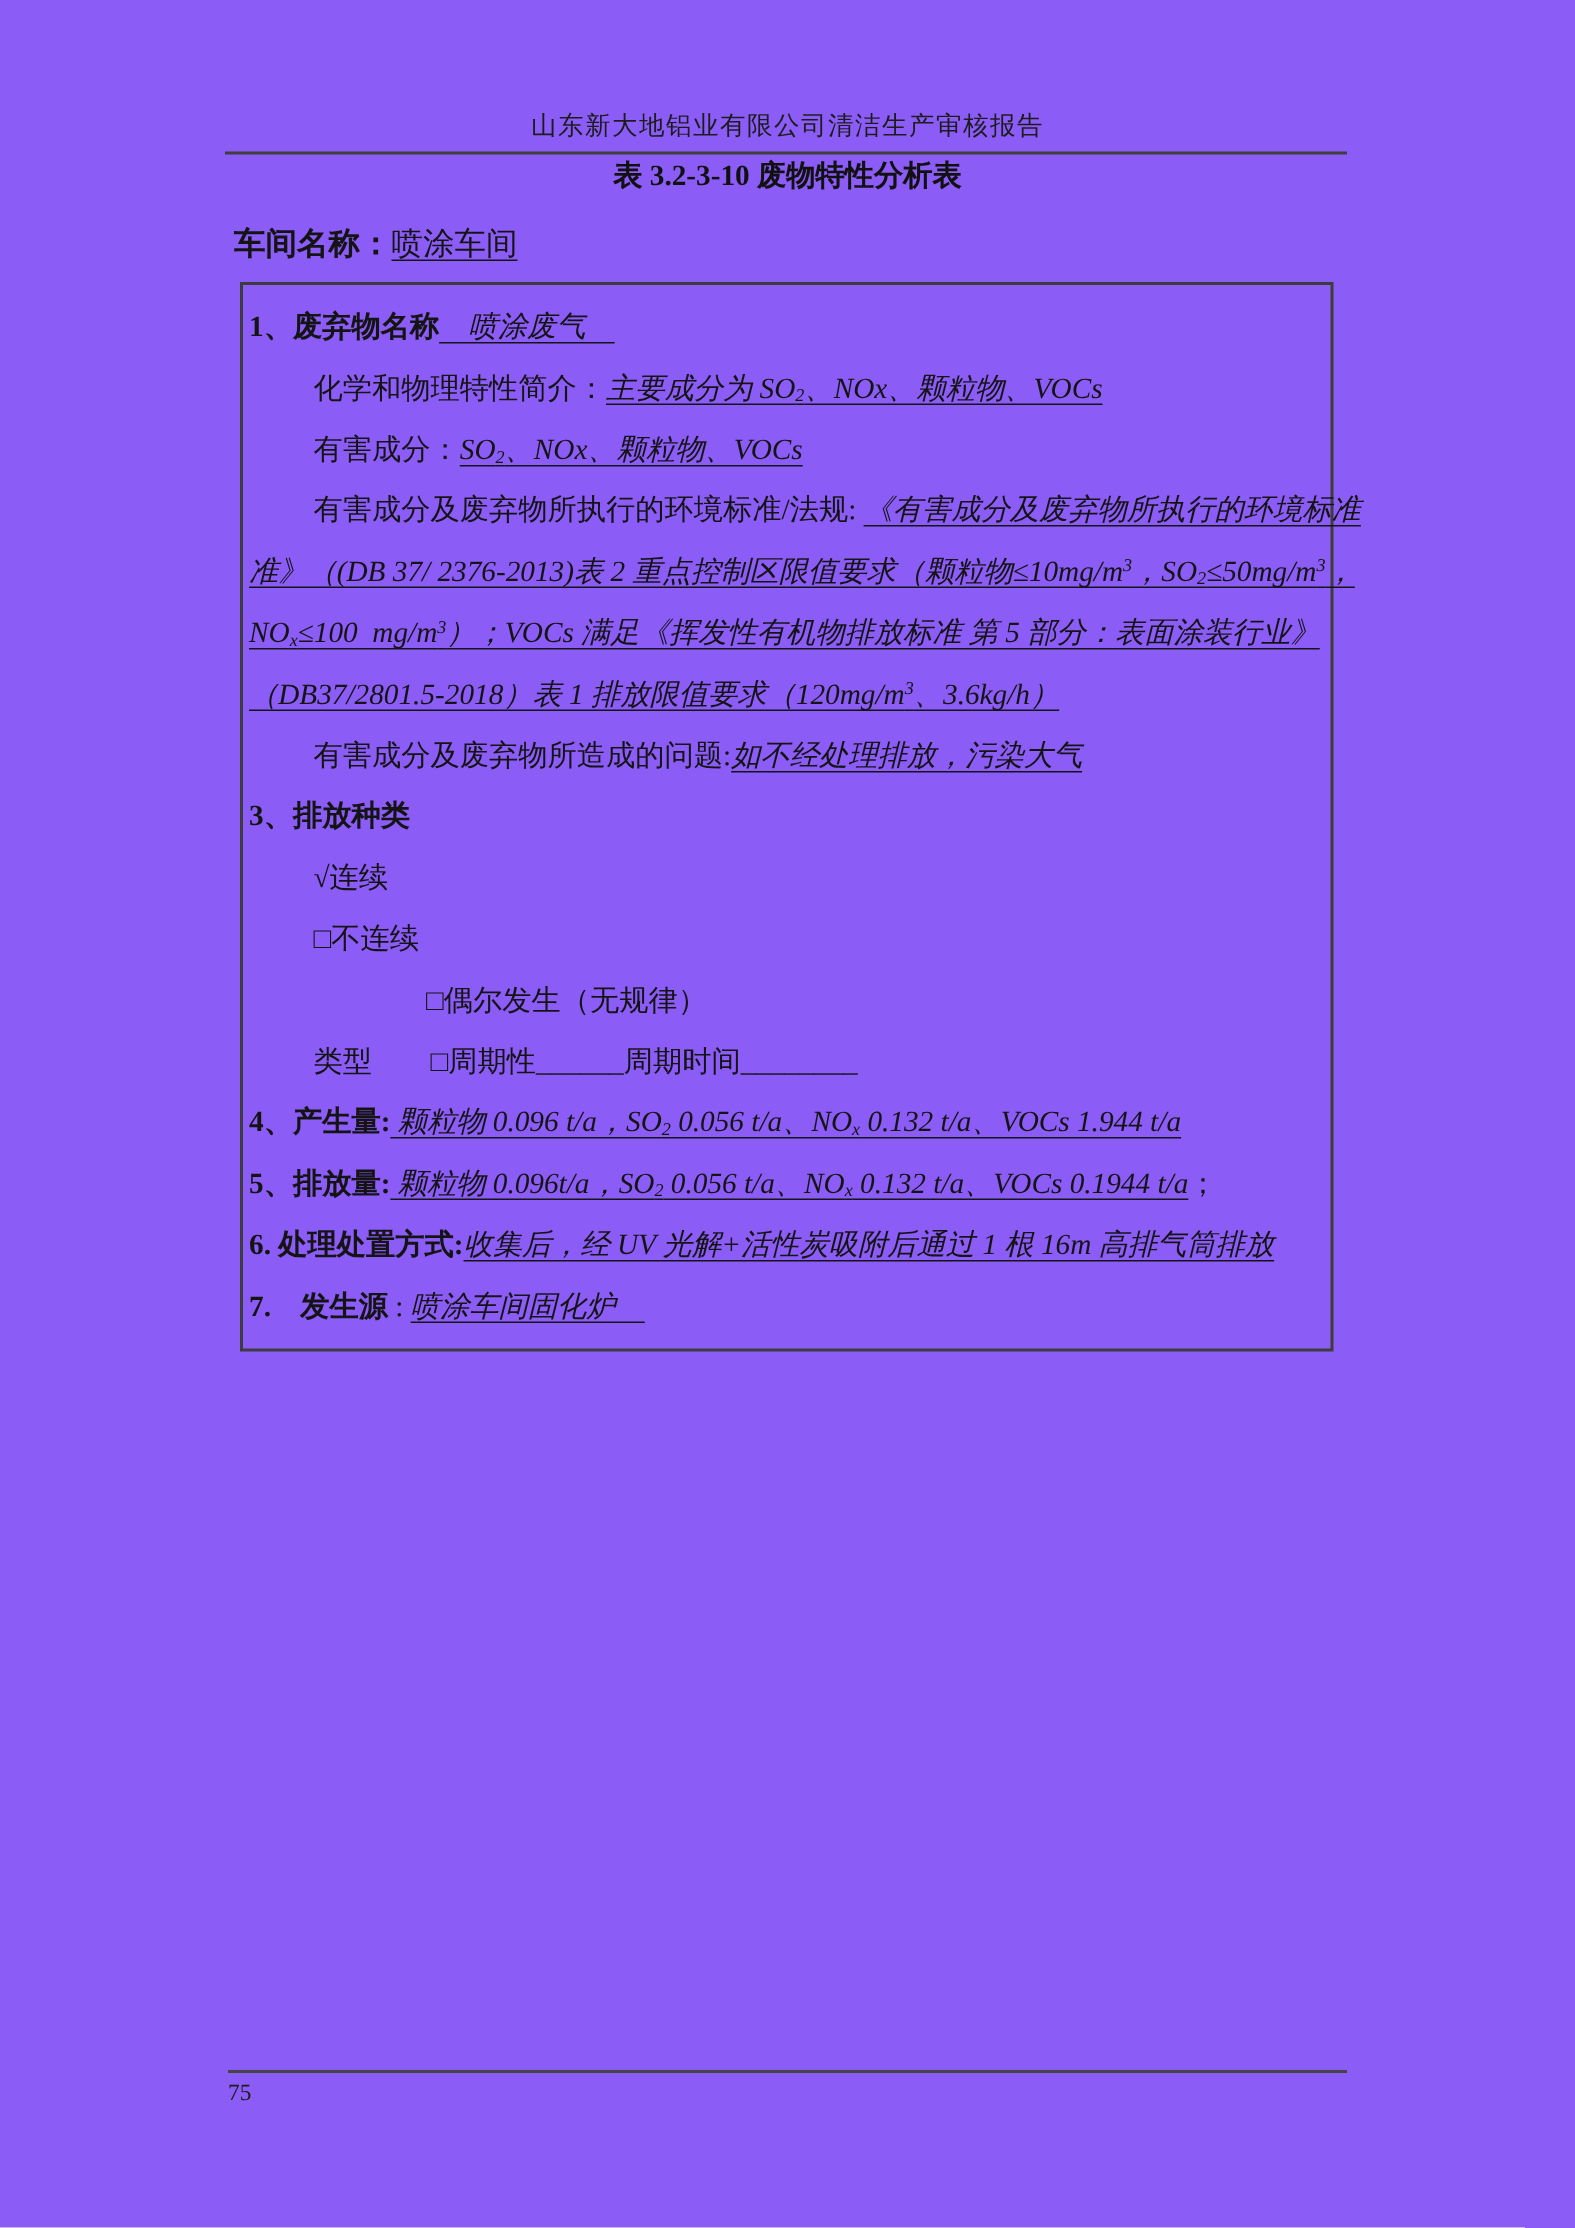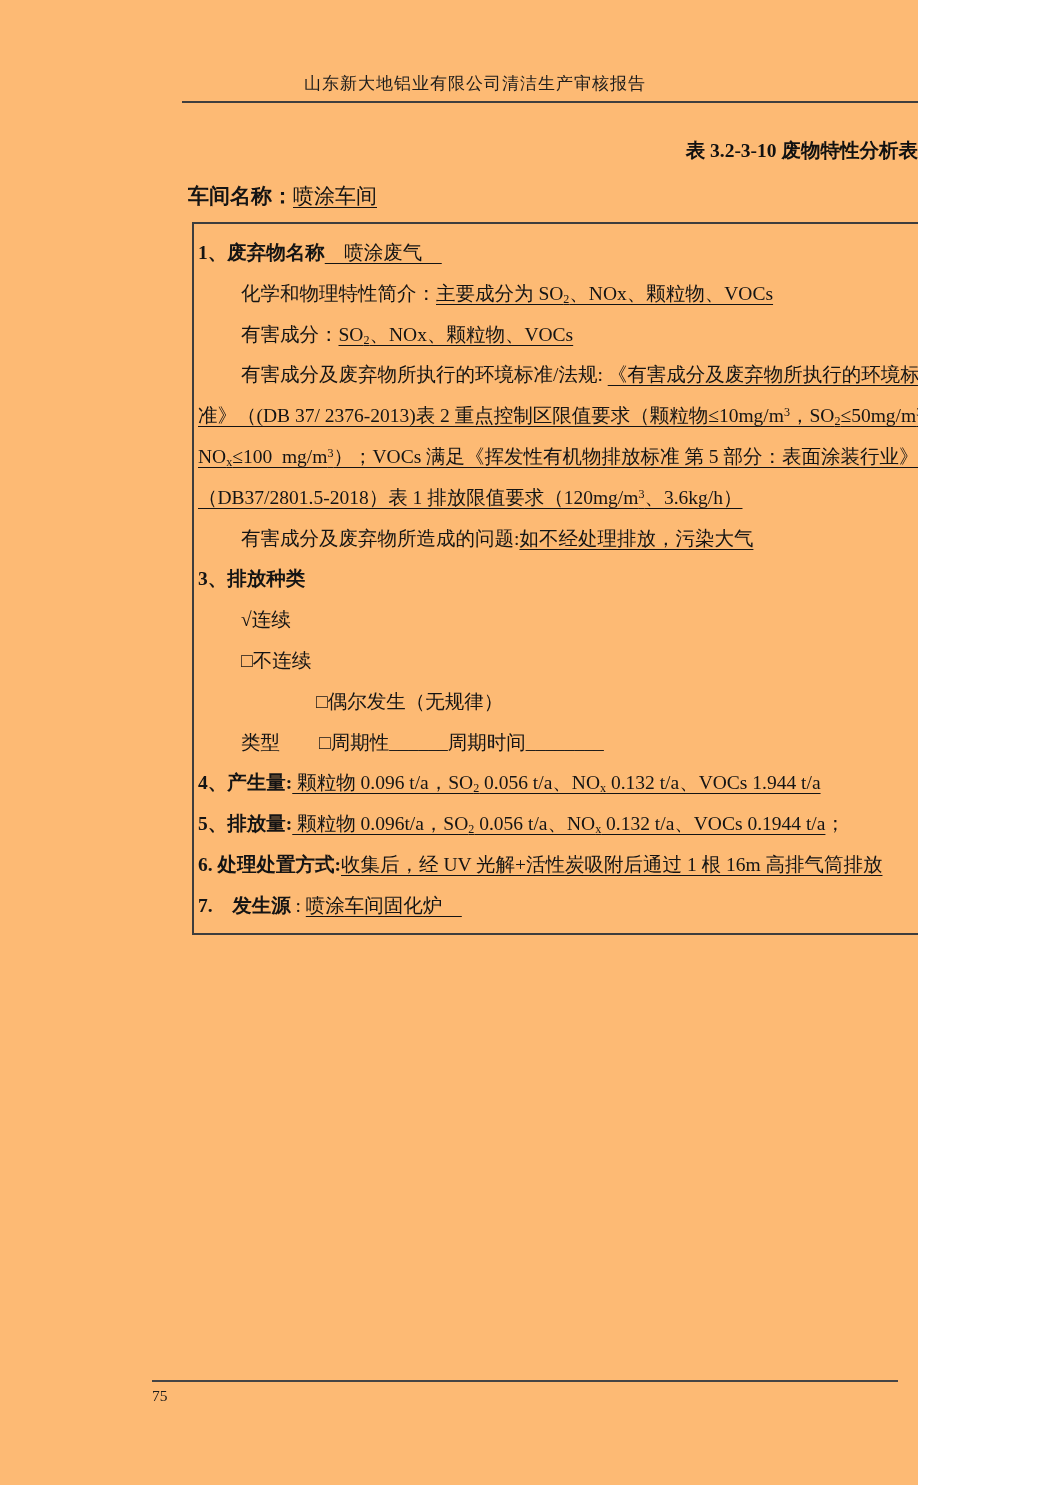--- a/index.html
+++ b/index.html
@@ -1,40 +1,38 @@
 <!DOCTYPE html>
 <html><head>
 <meta charset="utf-8">
 <style>
   html, body { margin: 0; padding: 0; background: #ffffff; }
   .page {
     position: relative;
-    width: 886px;
+    width: 1050px;
     height: 1485px;
-    background: #fdba74;
+    background: #8b5cf6;
     font-family: "Liberation Serif", "DejaVu Serif", serif;
     color: #141414;
     overflow: hidden;
-    padding-left: 32px;
   }
   .report-header {
     padding-top: 72px;
     text-align: center;
     font-size: 17px;
     letter-spacing: 1px;
     color: #1c1c1c;
   }
   .header-rule {
     margin: 6px 0 0 150px;
     width: 748px;
     border-top: 2.5px solid #3f3f3f;
   }
   .table-caption {
-    margin-top: 34px;
-    text-align: right;
+    text-align: center;
     font-weight: bold;
     font-size: 19.5px;
     color: #111;
   }
   .workshop-line {
     margin: 18px 0 0 156px;
     font-size: 21px;
   }
   .workshop-line .lbl { font-weight: bold; }
   .workshop-line .val {
@@ -54,20 +52,21 @@
     line-height: 40.8px;
     white-space: pre;
   }
   .indent-1 { padding-left: 43px; }
   .indent-2 { padding-left: 118px; }
   .b { font-weight: bold; }
   .u {
     text-decoration: underline;
     text-underline-offset: 4px;
     text-decoration-thickness: 1.1px;
+    font-style: italic;
   }
   sub, sup { font-size: 0.62em; line-height: 0; }
   sub { vertical-align: -0.22em; }
   sup { vertical-align: 0.5em; }
   .footer {
     position: absolute;
     top: 1380px;
     left: 152px;
     width: 746px;
     border-top: 2.5px solid #454545;

